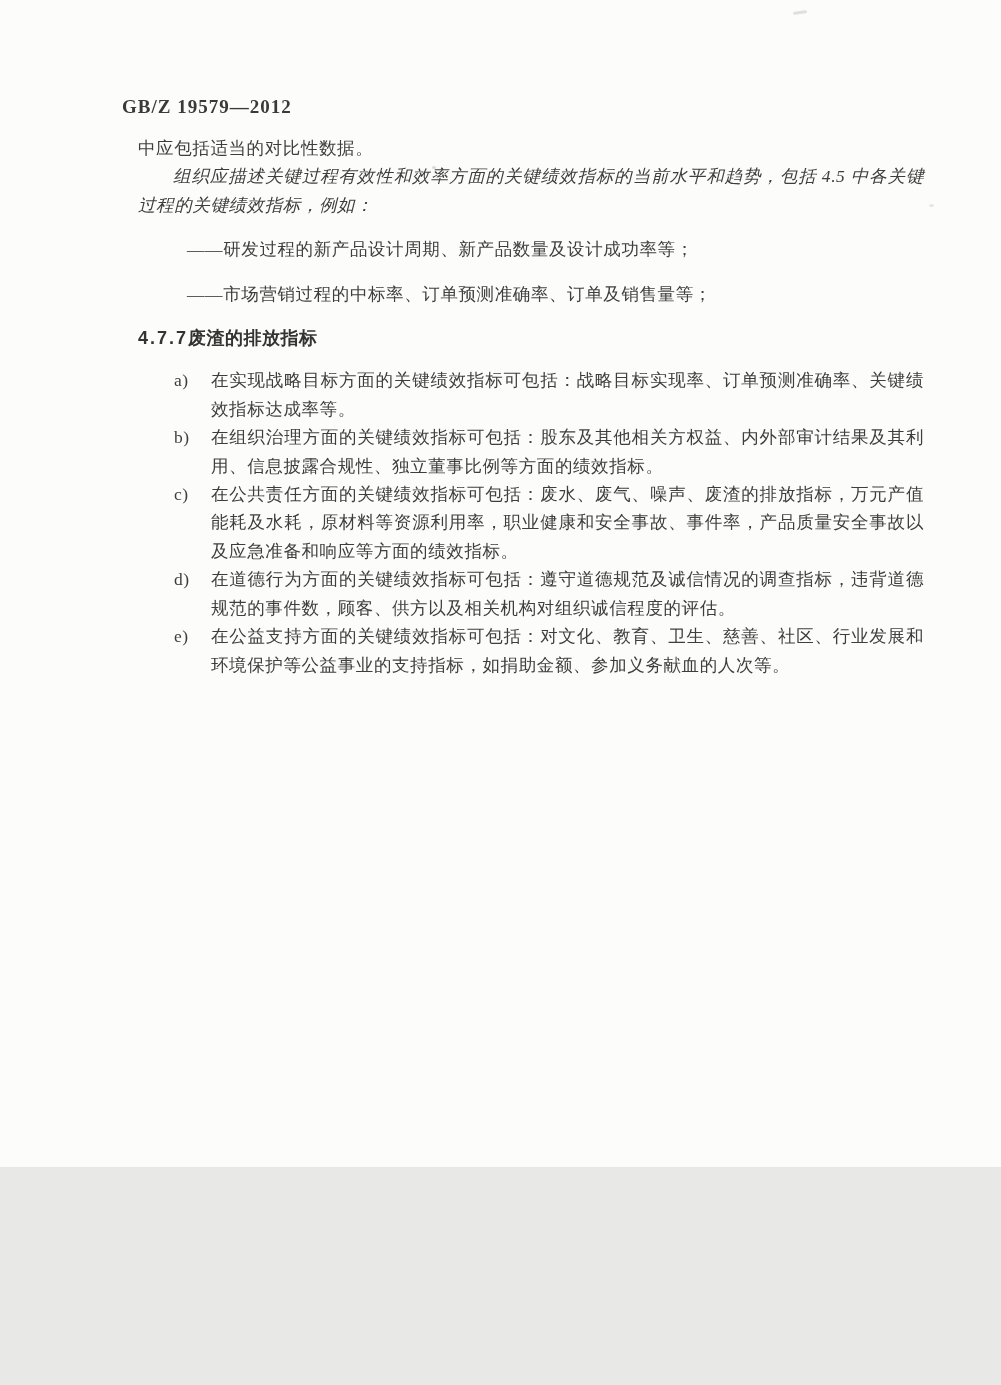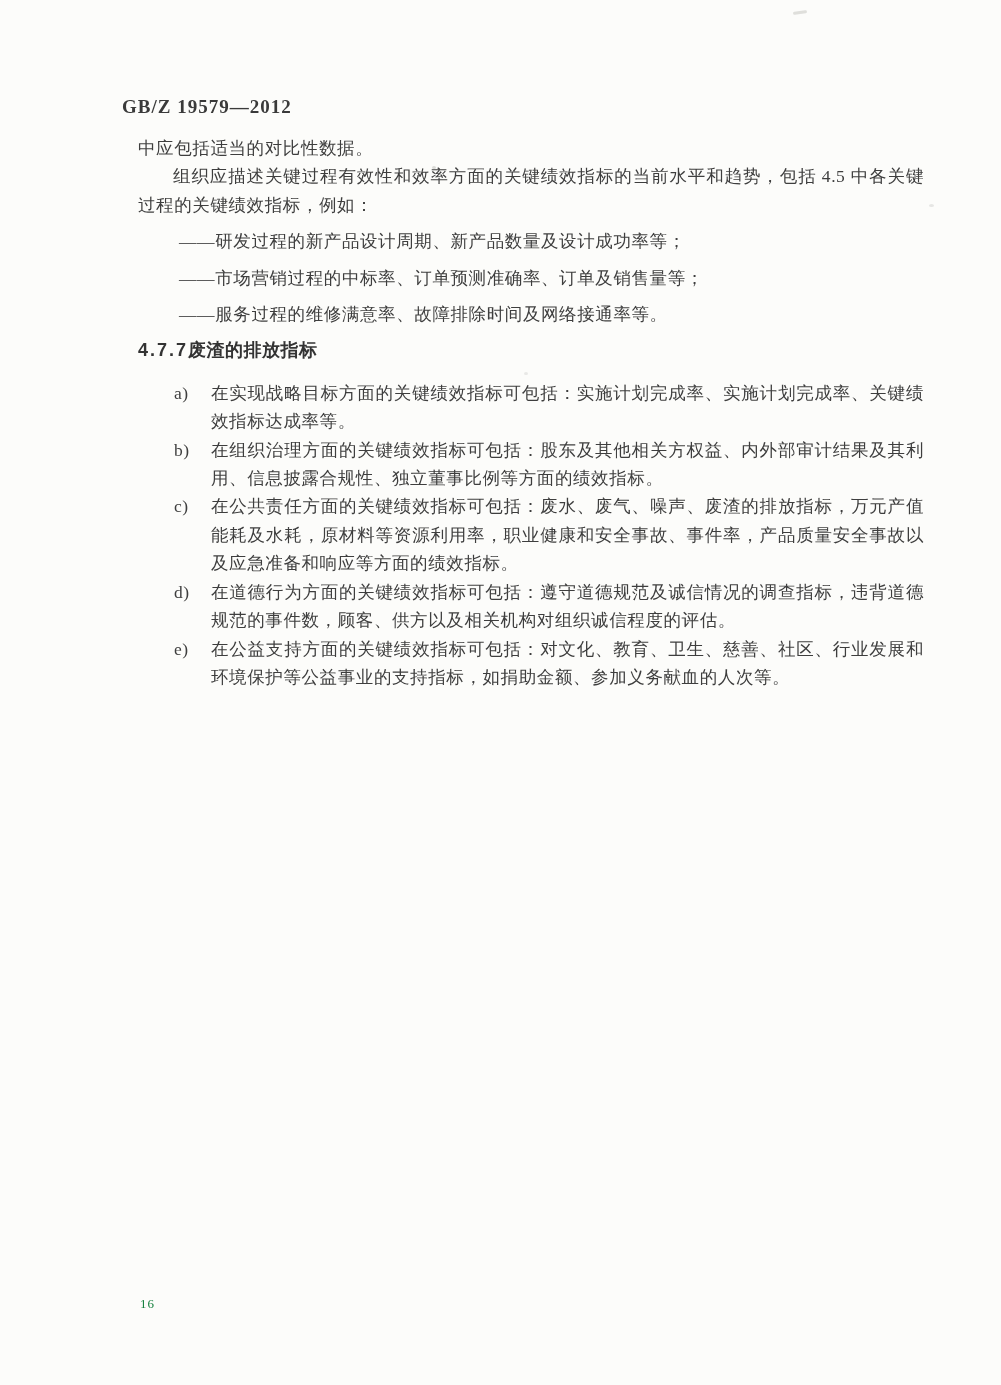--- a/index.html
+++ b/index.html
@@ -3,21 +3,21 @@
 <meta charset="utf-8">
 <style>
   html, body {
     margin: 0;
     padding: 0;
     background: #e8e8e6;
   }
   .page {
     position: relative;
     width: 1001px;
-    height: 1385px;
+    height: 1167px;
     margin: 0 auto;
     background: #fcfcfa;
     overflow: hidden;
     color: #3e3e3e;
     font-family: "Liberation Serif", "DejaVu Serif", serif;
   }
   .doc-header {
     position: absolute;
     left: 122px;
     top: 96px;
@@ -31,27 +31,27 @@
     position: absolute;
     left: 138px;
     top: 134px;
     width: 786px;
     font-size: 17.5px;
     line-height: 28.4px;
     text-align: justify;
     letter-spacing: 0.6px;
   }
   .para { margin: 0; }
-  .para.indent { text-indent: 2em; }
+  .para.indent { text-indent: 2em; font-style: italic; }
   .dash-list {
     list-style: none;
     margin: 0;
     padding: 0 0 0 33px;
   }
-  .dash-list li { margin: 8px; }
+  .dash-list li { margin: 16px; }
   .section-heading {
     margin: 8px 0 14px 0;
     font-size: 18px;
     font-weight: bold;
     color: #333333;
     letter-spacing: 0.5px;
     font-family: "Liberation Sans", "DejaVu Sans", sans-serif;
     text-align: left;
   }
   .section-heading .sec-num { margin-right: 0; letter-spacing: 2px; }
@@ -107,32 +107,31 @@
 
   <div class="content">
 
     <p class="para">中应包括适当的对比性数据。</p>
 
     <p class="para indent">组织应描述关键过程有效性和效率方面的关键绩效指标的当前水平和趋势，包括 4.5 中各关键过程的关键绩效指标，例如：</p>
 
     <ul class="dash-list">
       <li>——研发过程的新产品设计周期、新产品数量及设计成功率等；</li>
       <li>——市场营销过程的中标率、订单预测准确率、订单及销售量等；</li>
-      <li>——服务过程的维修满意率、故障排除时间及网络接通率等。</li>
     </ul>
 
     <h3 class="section-heading">
       <span class="sec-num">4.7.7</span><span>废渣的排放指标</span>
     </h3>
 
 
     <ol class="letter-list">
       <li>
         <span class="label">a)</span>
-        <span class="text">在实现战略目标方面的关键绩效指标可包括：实施计划完成率、实施计划完成率、关键绩效指标达成率等。</span>
+        <span class="text">在实现战略目标方面的关键绩效指标可包括：战略目标实现率、订单预测准确率、关键绩效指标达成率等。</span>
       </li>
       <li>
         <span class="label">b)</span>
         <span class="text">在组织治理方面的关键绩效指标可包括：股东及其他相关方权益、内外部审计结果及其利用、信息披露合规性、独立董事比例等方面的绩效指标。</span>
       </li>
       <li>
         <span class="label">c)</span>
         <span class="text">在公共责任方面的关键绩效指标可包括：废水、废气、噪声、废渣的排放指标，万元产值能耗及水耗，原材料等资源利用率，职业健康和安全事故、事件率，产品质量安全事故以及应急准备和响应等方面的绩效指标。</span>
       </li>
       <li>

